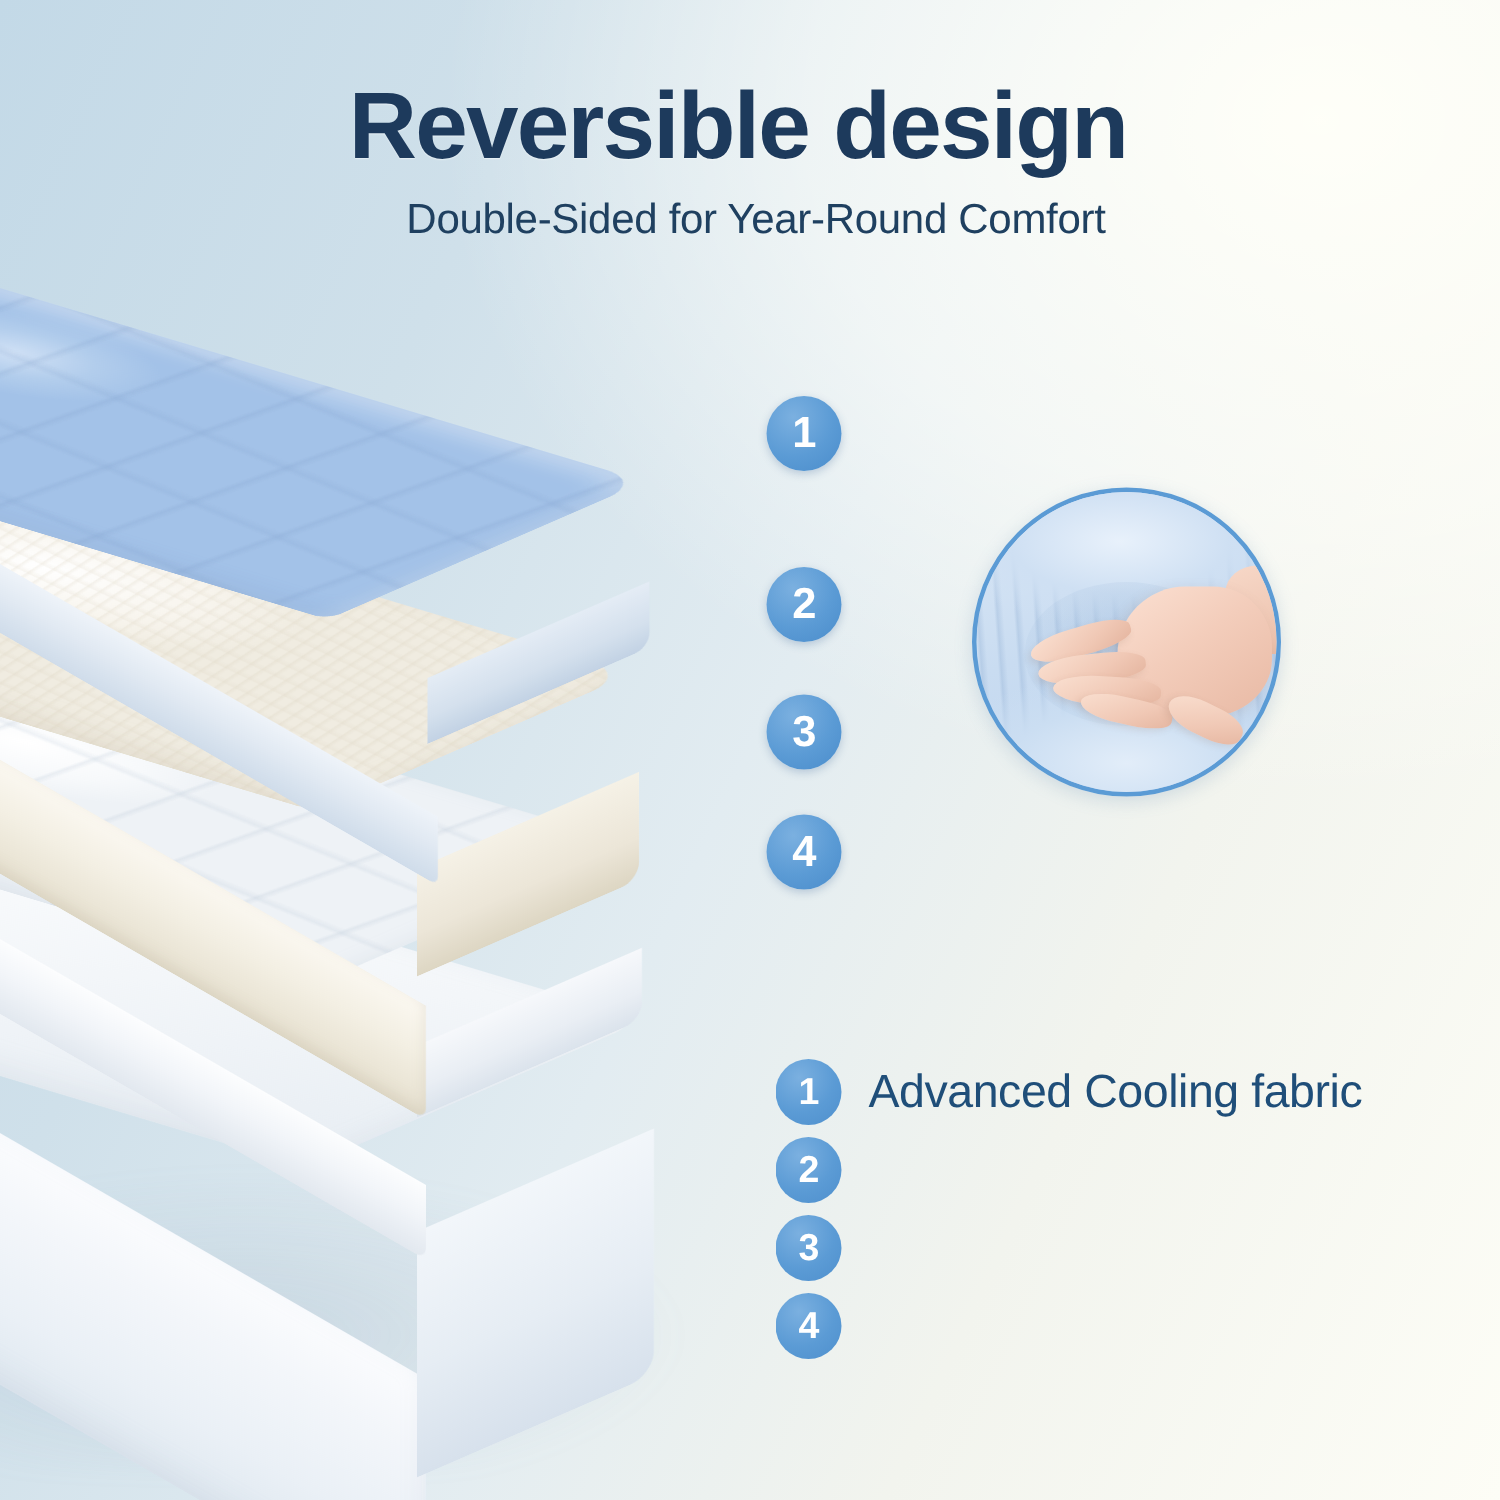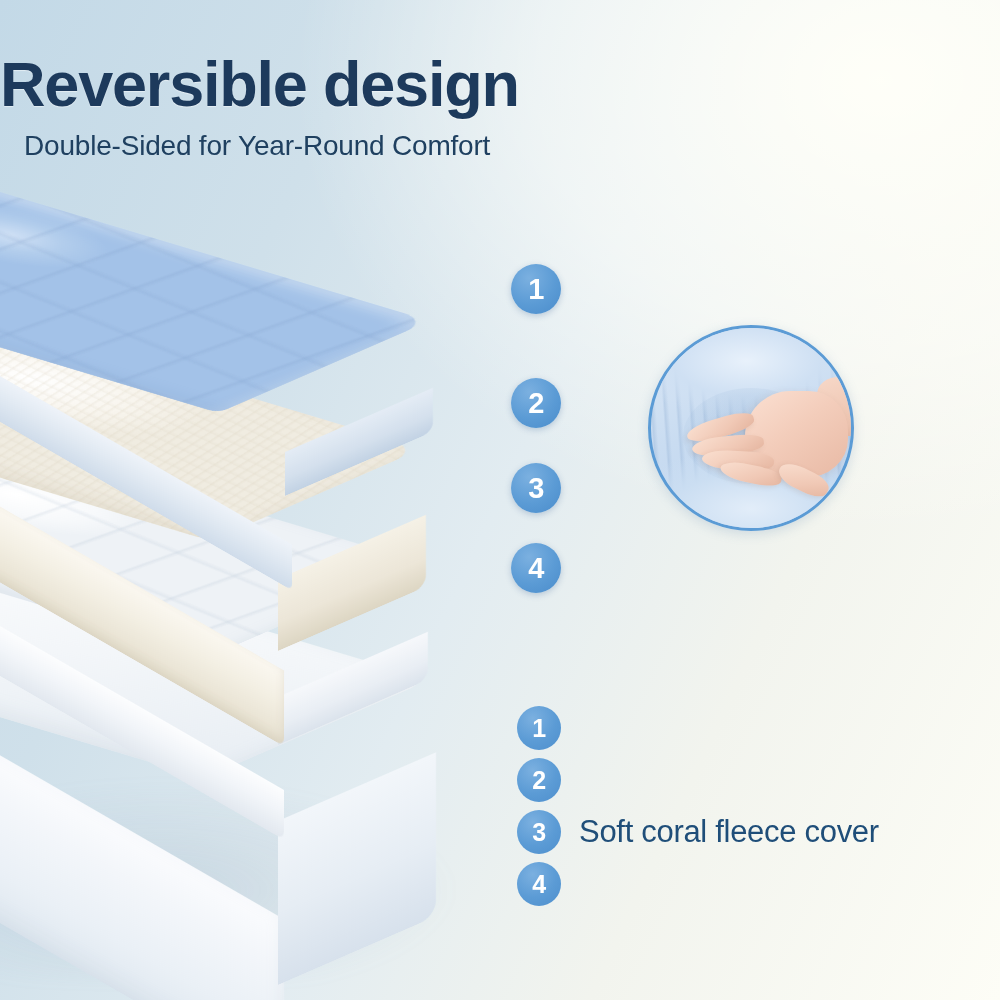--- a/index.html
+++ b/index.html
@@ -16,21 +16,21 @@
     background:
       radial-gradient(ellipse 900px 700px at 88% 8%, rgba(255,255,248,0.98) 0%, rgba(255,255,250,0.55) 38%, rgba(255,255,250,0) 65%),
       linear-gradient(115deg, #c3d9e7 0%, #cfe0ea 26%, #e2ecf1 50%, #f2f4ee 72%, #fdfdf6 100%);
   }
 
   
   .header {
     position: absolute;
     left: 0; right: 16px;
     top: 52px;
-    text-align: left;
+    text-align: center;
   }
   .title {
     font-size: 63px;
     font-weight: 700;
     letter-spacing: -1.2px;
     color: #1d3a5c;
     line-height: 1.02;
     margin: 0;
     text-shadow: 0 1px 1px rgba(255,255,255,0.5);
   }
@@ -410,26 +410,26 @@
       <div class="finger f2"></div>
       <div class="finger f3"></div>
       <div class="finger f4"></div>
       <div class="finger thumb"></div>
     </div>
   </div>
 
   <div class="legend">
     <div class="legend-row">
       <div class="legend-badge">1</div>
+      <div class="legend-label">Advanced Cooling fabric</div>
     </div>
     <div class="legend-row">
       <div class="legend-badge">2</div>
     </div>
     <div class="legend-row">
       <div class="legend-badge">3</div>
-      <div class="legend-label">Soft coral fleece cover</div>
     </div>
     <div class="legend-row">
       <div class="legend-badge">4</div>
     </div>
   </div>
 
 </div>
 
 </body></html>

